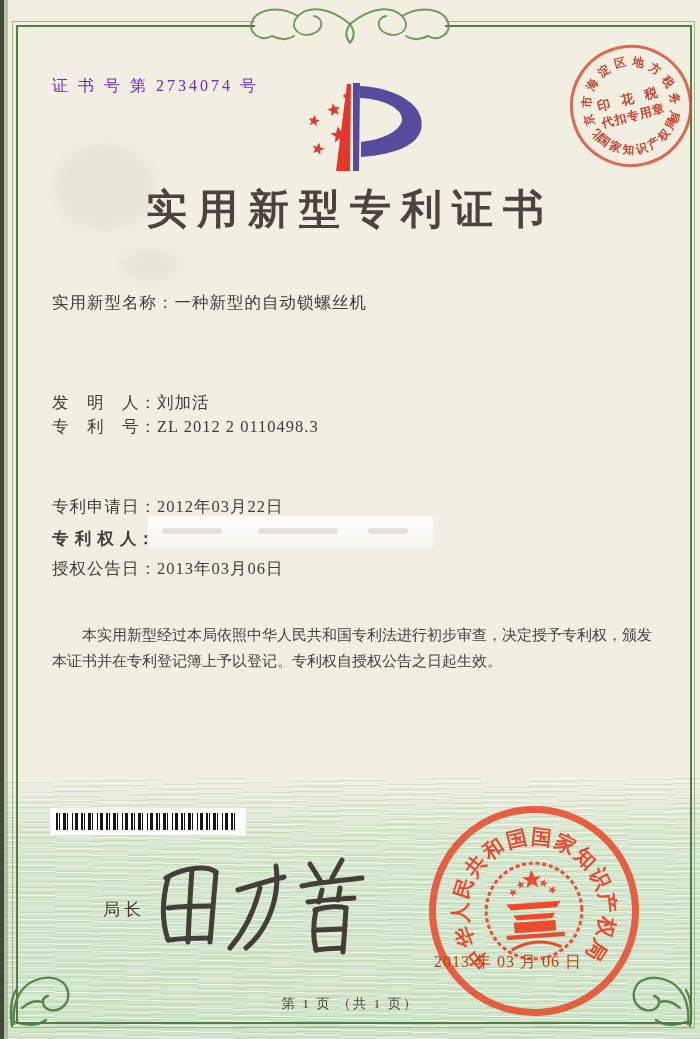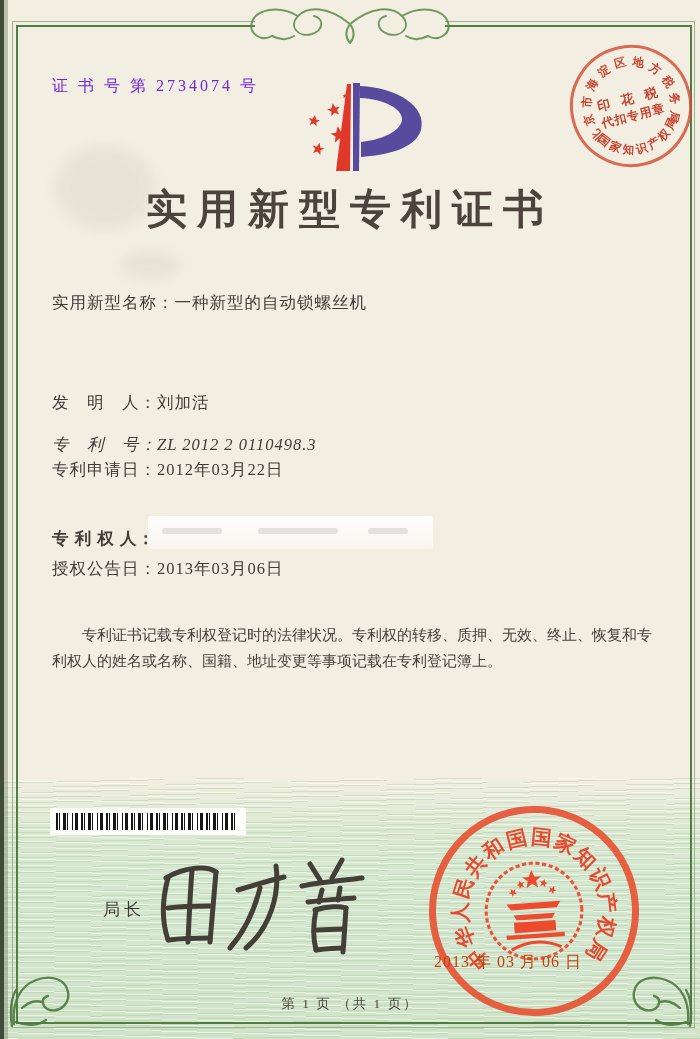--- a/index.html
+++ b/index.html
@@ -30,21 +30,21 @@
   
   .ghost{border-radius:50%;filter:blur(6px);background:#8a8a80;opacity:.10;}
   
   .cert-no{left:52px;top:76px;font-size:16px;letter-spacing:3px;color:#6d28d9;}
   
   .title{left:0;top:182px;width:100%;text-align:center;font-size:41px;font-weight:bold;
          letter-spacing:10px;color:#4c443c;}
   
   .field{left:52px;font-size:16.5px;color:#403c36;letter-spacing:1px;white-space:nowrap;}
   .field .lab::after{content:"：";}
-  .f0{top:292px;} .f1{top:360px;margin-top:32px;} .f2{top:434px;font-style:italic;} .f3{top:459px;} .f4{top:528px;font-weight:bold;} .f5{top:558px;}
+  .f0{top:292px;} .f1{top:360px;margin-top:32px;} .f2{top:416px;} .f3{top:496px;} .f4{top:528px;font-weight:bold;} .f5{top:558px;}
   .redact{left:148px;top:516px;width:285px;height:33px;background:linear-gradient(#ffffff,#f7f6f1);
           border-radius:3px;opacity:.93;filter:blur(.6px);}
   .redact i{position:absolute;top:12px;height:6px;background:#c9c7bf;opacity:.5;border-radius:3px;display:block;}
   
   .paras{left:52px;top:622px;width:600px;}
   .paras p{margin:0;text-indent:2em;font-size:15px;line-height:26px;text-align:justify;color:#45423c;}
   
   .barcode-strip{left:50px;top:808px;width:196px;height:27px;background:#fdfdfa;border-radius:1px;}
   .barcode{left:56px;top:813px;width:182px;height:17px;
     background:repeating-linear-gradient(90deg,
@@ -180,21 +180,21 @@
 <div class="abs redact">
   <i style="left:14px;width:60px;"></i>
     <i style="left:110px;width:80px;"></i>
     <i style="left:220px;width:40px;"></i>
 </div>
 <div class="abs field f5">
   <span class="lab">授权公告日</span><span>2013年03月06日</span>
 </div>
 
 <div class="abs paras">
-  <p>专利证书记载专利权登记时的法律状况。专利权的转移、质押、无效、终止、恢复和专利权人的姓名或名称、国籍、地址变更等事项记载在专利登记簿上。</p>
+  <p>本实用新型经过本局依照中华人民共和国专利法进行初步审查，决定授予专利权，颁发本证书并在专利登记簿上予以登记。专利权自授权公告之日起生效。</p>
 </div>
 
 <div class="abs barcode-strip"></div>
 <div class="abs barcode"></div>
 
 <div class="abs gov-label">局长</div>
 <div class="abs sig">
   <span class="sr">田力普</span>
   <svg width="235" height="115" viewBox="0 0 235 115">
     <g fill="none" stroke="#38312a" stroke-width="5" stroke-linecap="round" opacity=".92">

